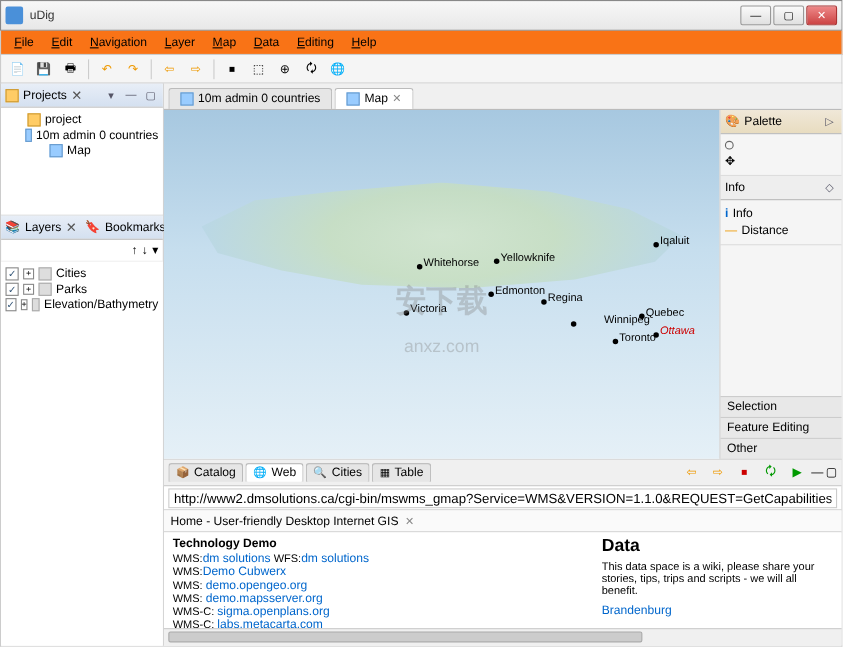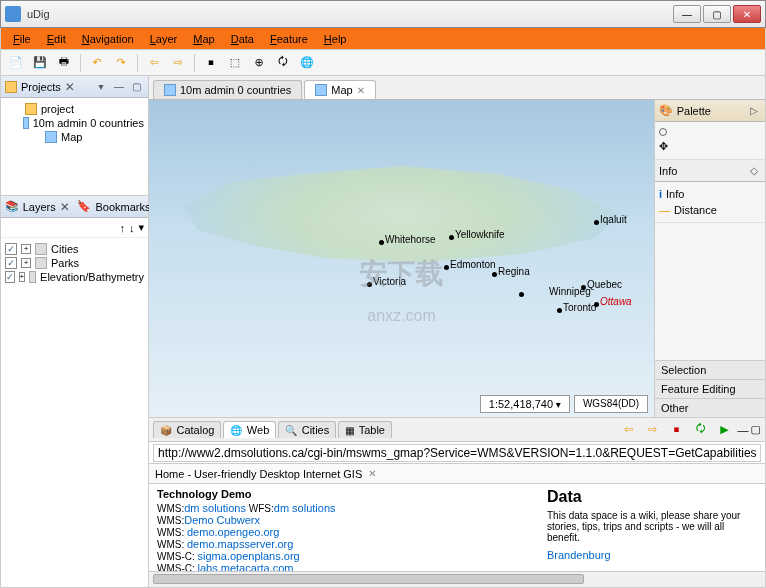--- a/index.html
+++ b/index.html
@@ -106,21 +106,21 @@
   </div>
 </div>
 
 <div class="menubar">
   <span>File</span>
   <span>Edit</span>
   <span>Navigation</span>
   <span>Layer</span>
   <span>Map</span>
   <span>Data</span>
-  <span>Feature</span>
+  <span>Editing</span>
   <span>Help</span>
 </div>
 
 <div class="toolbar">
   <div class="tbtn">📄</div>
   <div class="tbtn">💾</div>
   <div class="tbtn">🖶</div>
   <div class="tsep"></div>
   <div class="tbtn" style="color:#e90">↶</div>
   <div class="tbtn" style="color:#e90">↷</div>
@@ -243,24 +243,20 @@
             <div class="citylabel" style="left: 376px; top: 186px; padding-left: 24px;">Winnipeg</div>
             <div class="citydot" style="left: 408px; top: 208px;"></div>
             <div class="citylabel" style="left: 414px; top: 202px;">Toronto</div>
             <div class="citydot" style="left: 432px; top: 185px;"></div>
             <div class="citylabel" style="left: 438px; top: 179px;">Quebec</div>
             <div class="citydot" style="left: 445px; top: 202px;"></div>
             <div class="citylabel capital" style="left: 451px; top: 196px;">Ottawa</div>
           </div>
         <div class="watermark">安下载</div>
         <div class="watermark2">anxz.com</div>
-        <div class="mapstatus">
-          <div class="box"><span>1:52,418,740</span> ▾</div>
-          <div class="box">WGS84(DD)</div>
-        </div>
       </div>
 
       <div class="palette">
         <div class="panelhdr">
           <span>🎨</span>
           <span class="ptitle">Palette</span>
           <span class="spacer"></span>
           <span class="picon">▷</span>
         </div>
         <div class="section">

